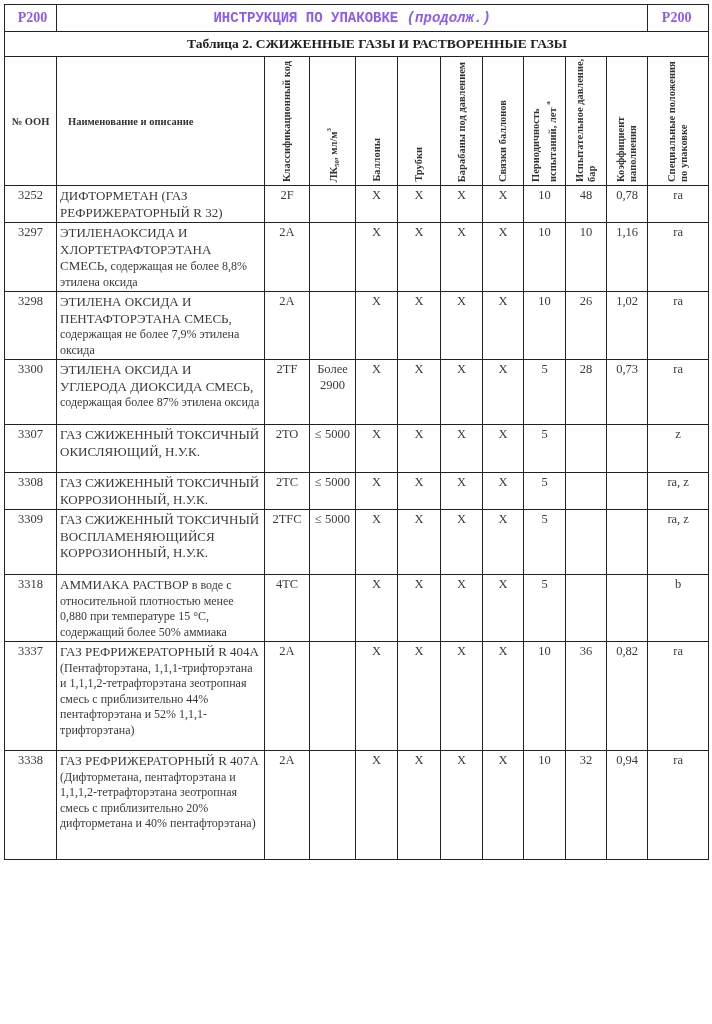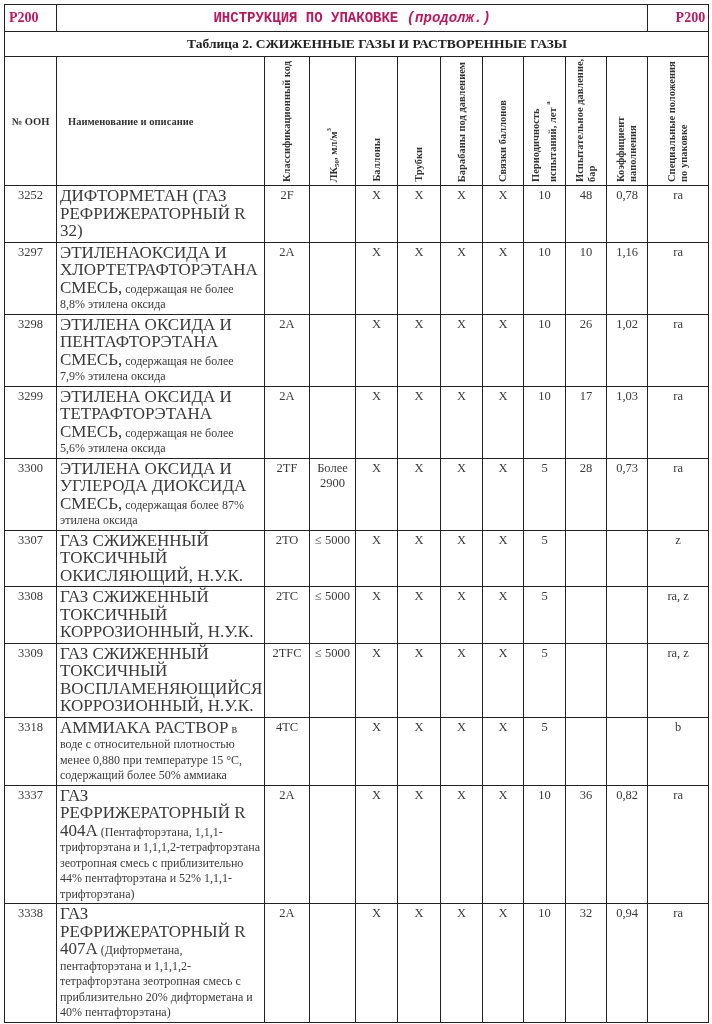--- a/index.html
+++ b/index.html
@@ -1,36 +1,36 @@
 <!DOCTYPE html>
 <html><head>
 <meta charset="utf-8">
 <style>
   html, body { margin:0; padding:0; background:#ffffff; }
   body { width:712px; height:1024px; position:relative; overflow:hidden;
          font-family:"Liberation Serif", "DejaVu Serif", serif; color:#333; }
   .page { position:absolute; left:4px; top:4px; width:704px; }
   table { border-collapse:collapse; width:704px; table-layout:fixed; }
   td, th { border:1.6px solid #222; padding:0; vertical-align:top; }
-  .hdr-row td { height:26px; vertical-align:middle; font-weight:bold; font-size:14px; color:#be185d; }
+  .hdr-row td { height:26px; vertical-align:middle; font-weight:bold; font-size:14px; color:#8b5cf6;text-align:center; }
   .hdr-left { padding-left:4px !important; text-align:left; }
   .hdr-mid { text-align:center;font-family:Liberation Mono, monospace; }
   .hdr-right { text-align:right; padding-right:3px !important; }
   .hdr-mid i { font-style:italic; }
   .title-row td { height:24px; text-align:center; vertical-align:middle; font-weight:bold; font-size:13.5px; color:#222;padding-left:41px; }
   .colhdr th { height:128px; font-size:10.5px; font-weight:bold; color:#333; vertical-align:middle; }
   .colhdr th.horiz { text-align:left; padding-left:11px; }
   .colhdr th.first { text-align:center; }
   .vert { writing-mode:vertical-rl; transform:rotate(180deg); display:inline-block; text-align:left;
           line-height:12px; max-height:124px; white-space:normal; }
   .vwrap { display:flex; align-items:flex-end; justify-content:center; height:124px; padding-bottom:2px; }
   tbody td { font-size:12.5px; line-height:15.5px; padding:2px 3px 1px 3px; color:#3a3a3a; }
   td.c { text-align:center; }
   td.un { text-align:center; }
-  .name-upper { font-size:17px; }
+  .name-upper { font-size:13px; }
   .name-lower { font-size:12px; }
   sub, sup { font-size:7px; }
 </style>
 </head>
 <body>
 
 <div class="page">
 <table>
   <colgroup>
     <col style="width:52px">
@@ -149,34 +149,20 @@
           <td class="c"></td>
           <td class="c">X</td>
           <td class="c">X</td>
           <td class="c">X</td>
           <td class="c">X</td>
           <td class="c">10</td>
           <td class="c">26</td>
           <td class="c">1,02</td>
           <td class="c">ra</td>
         </tr>
-        <tr style="height: 65px;">
-          <td class="un">3299</td>
-          <td><span class="name-upper">ЭТИЛЕНА ОКСИДА И ТЕТРАФТОРЭТАНА СМЕСЬ,</span><span class="name-lower"> содержащая не более 5,6% этилена оксида</span></td>
-          <td class="c">2A</td>
-          <td class="c"></td>
-          <td class="c">X</td>
-          <td class="c">X</td>
-          <td class="c">X</td>
-          <td class="c">X</td>
-          <td class="c">10</td>
-          <td class="c">17</td>
-          <td class="c">1,03</td>
-          <td class="c">ra</td>
-        </tr>
         <tr style="height: 65px; padding-left: 39px;">
           <td class="un">3300</td>
           <td><span class="name-upper">ЭТИЛЕНА ОКСИДА И УГЛЕРОДА ДИОКСИДА СМЕСЬ,</span><span class="name-lower"> содержащая более 87% этилена оксида</span></td>
           <td class="c">2TF</td>
           <td class="c">Более 2900</td>
           <td class="c">X</td>
           <td class="c">X</td>
           <td class="c">X</td>
           <td class="c">X</td>
           <td class="c">5</td>
@@ -191,21 +177,21 @@
           <td class="c">≤ 5000</td>
           <td class="c">X</td>
           <td class="c">X</td>
           <td class="c">X</td>
           <td class="c">X</td>
           <td class="c">5</td>
           <td class="c"></td>
           <td class="c"></td>
           <td class="c">z</td>
         </tr>
-        <tr style="height: 49px;">
+        <tr style="height: 37px;">
           <td class="un">3308</td>
           <td><span class="name-upper">ГАЗ СЖИЖЕННЫЙ ТОКСИЧНЫЙ КОРРОЗИОННЫЙ, Н.У.К.</span><span class="name-lower"></span></td>
           <td class="c">2TC</td>
           <td class="c">≤ 5000</td>
           <td class="c">X</td>
           <td class="c">X</td>
           <td class="c">X</td>
           <td class="c">X</td>
           <td class="c">5</td>
           <td class="c"></td>

